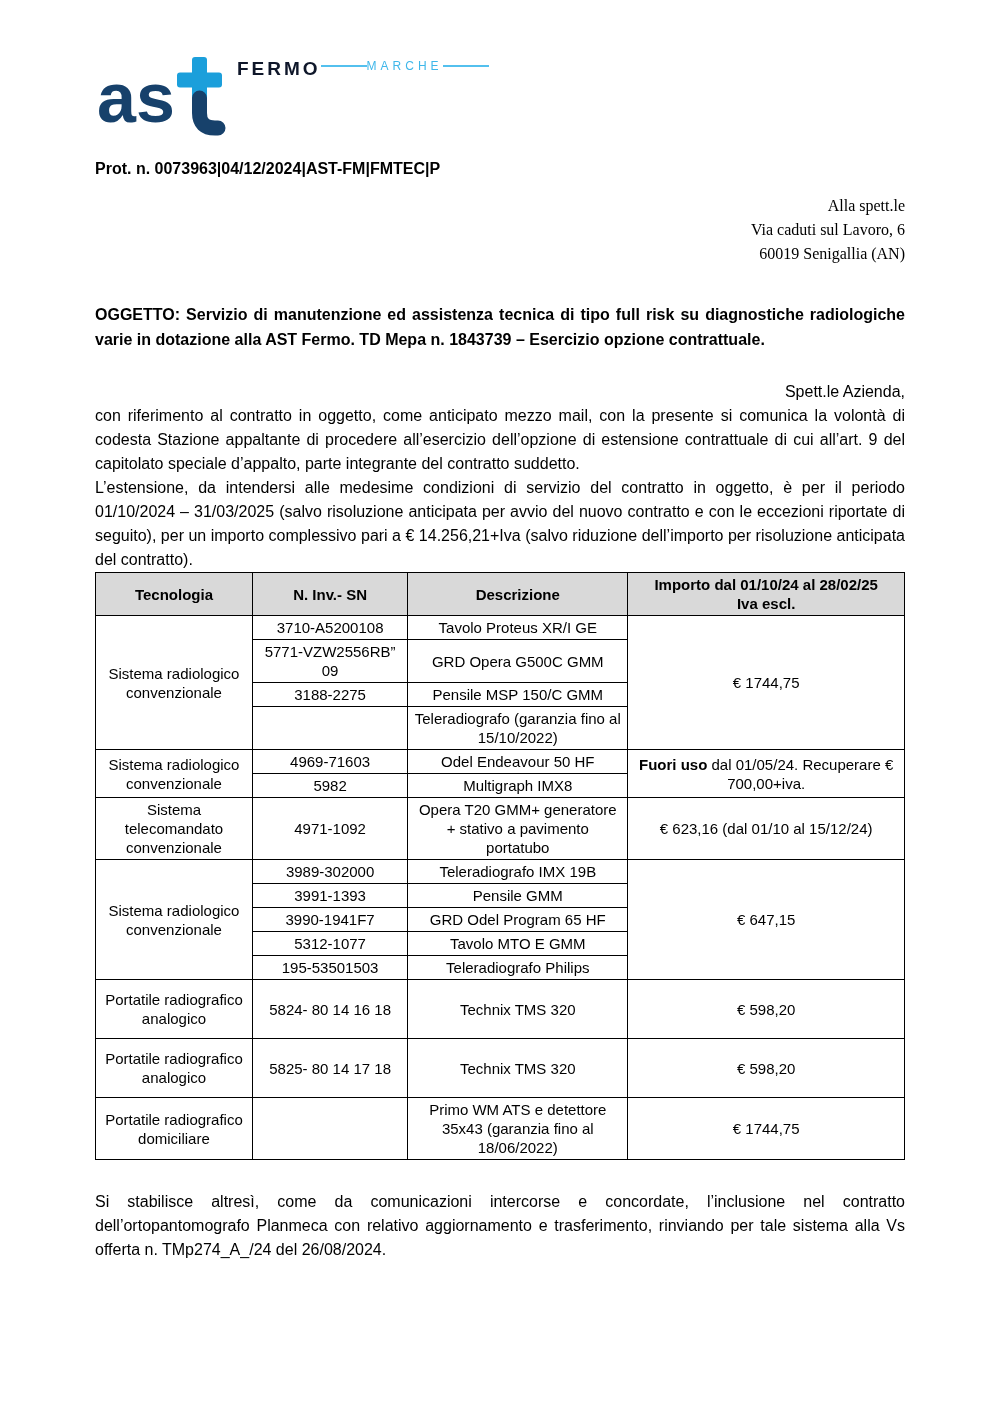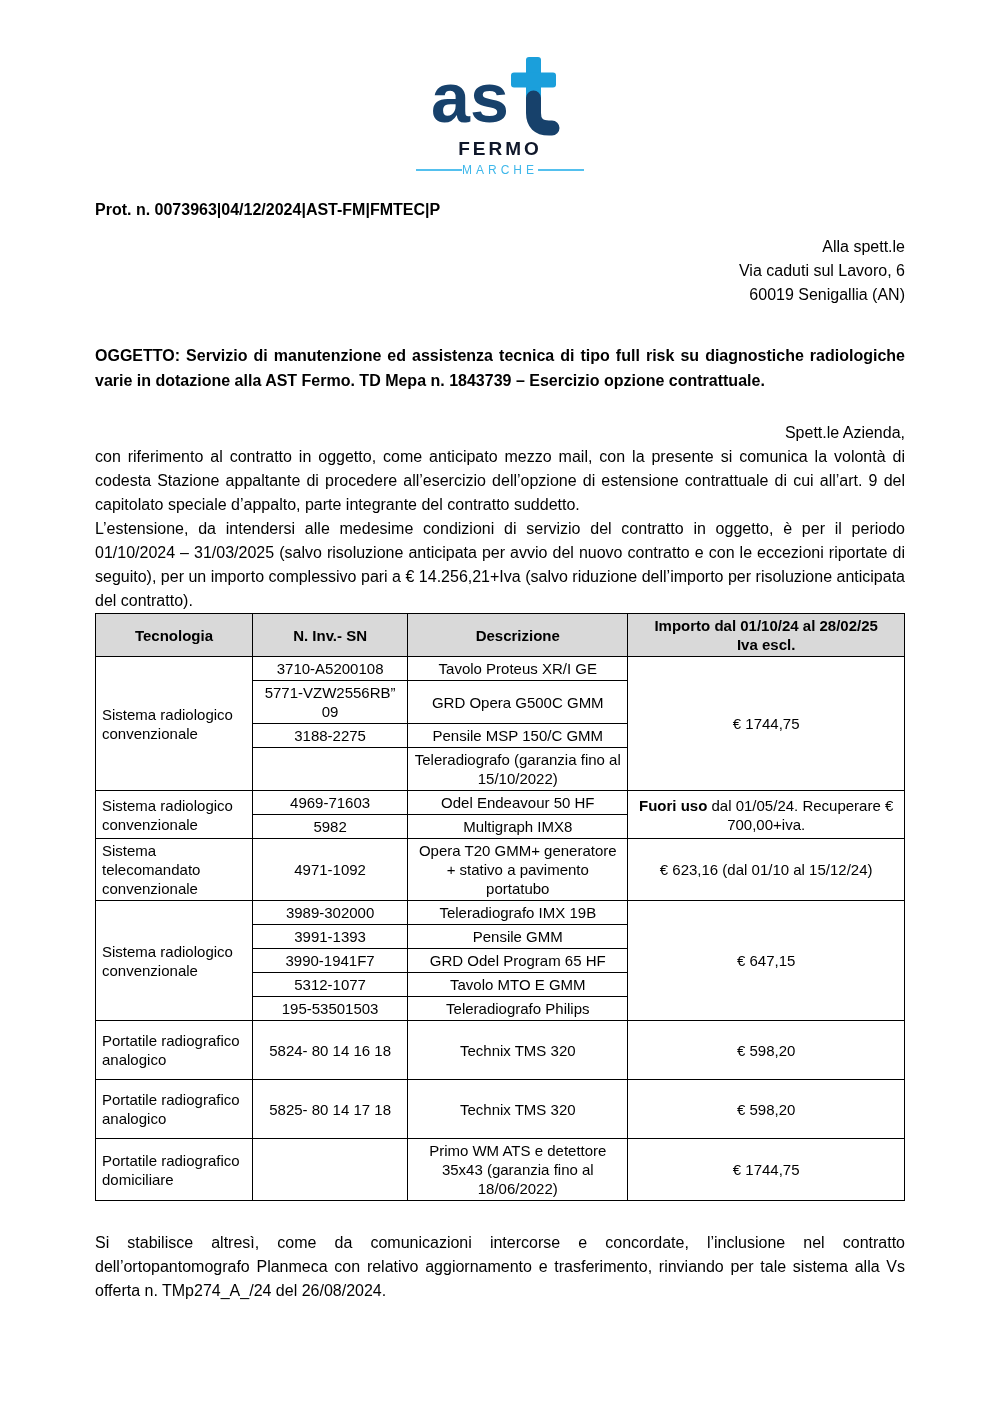--- a/index.html
+++ b/index.html
@@ -6,35 +6,35 @@
   body {
     width: 1000px; height: 1414px;
     font-family: "Liberation Sans", sans-serif;
     color: #000000;
     position: relative;
     overflow: hidden;
   }
   .page { padding: 56px 95px 0 95px; }
 
   
-  .logo-block { display: flex; flex-direction: column; align-items: center; margin-bottom: 20px; }
+  .logo-block { display: flex; flex-direction: row; align-items: flex-start; margin-bottom: 20px; }
   .logo-mark { display: block; }
   .logo-fermo {
     font-weight: bold; font-size: 19px; letter-spacing: 3px;
     color: #0f172a; margin-top: 2px;
   }
   .logo-marche-row { display: flex; align-items: center; gap: 0; margin-top: 3px; }
   .logo-marche-row .rule { width: 46px; height: 2px; background: #53c0ee; }
   .logo-marche {
     font-size: 12px; letter-spacing: 4px; color: #3eb7ea; font-weight: 500;
   }
 
   
   .prot-line { font-weight: bold; font-size: 16px; margin-top: 24px; }
-  .recipient { text-align: right; margin-top: 16px; font-size: 16px; line-height: 24px; }
+  .recipient { text-align: right; margin-top: 16px; font-size: 16px; line-height: 24px; font-family: Liberation Serif, serif; }
   .recipient .name { font-weight: bold; margin-top: 16px; }
 
   
   .subject {
     font-weight: bold; font-size: 16px; line-height: 25px;
     text-align: justify; margin-top: 36px;
   }
   .bodytext { margin-top: 28px; font-size: 16px; line-height: 24px; }
   .bodytext p { margin: 0; text-align: justify; }
   .bodytext .greeting { text-align: right; }
@@ -48,21 +48,21 @@
     border: 1.5px solid #000000;
     padding: 2px 6px;
     vertical-align: middle;
     word-wrap: break-word;
   }
   table.equip th {
     background: #d9d9d9; font-weight: bold; text-align: center;
     height: 38px; line-height: 19px;
   }
   table.equip th span { display: block; }
-  td.tech { text-align: left; padding-left: 9px; }
+  td.tech { text-align: center; padding-left: 9px; }
   td.inv, td.desc, td.imp { text-align: center; }
   td.vtop { vertical-align: top; }
   .tallrow td { height: 54px; }
 
   
   .closing { margin-top: 30px; font-size: 16px; line-height: 24px; text-align: justify; }
 </style>
 </head>
 <body>
 

